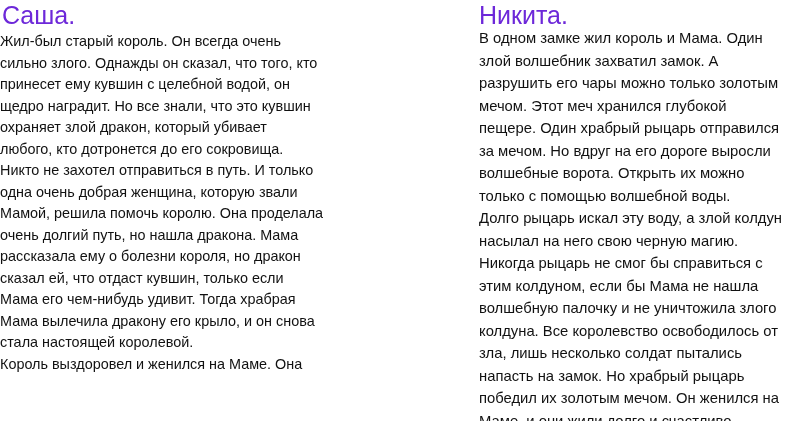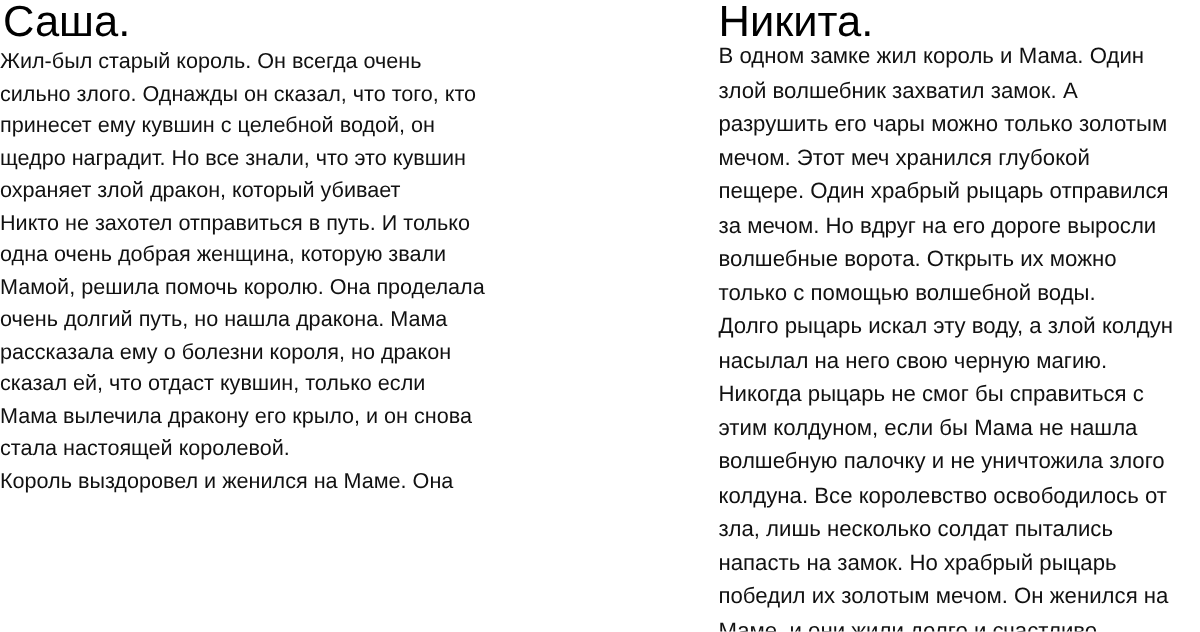--- a/index.html
+++ b/index.html
@@ -1,44 +1,46 @@
 <!DOCTYPE html>
 <html><head>
 <meta charset="utf-8">
 <style>
   html, body { margin: 0; padding: 0; background: #ffffff; }
   body { width: 800px; height: 421px; overflow: hidden; position: relative; font-family: "Liberation Sans", sans-serif; color: #111; }
   .col { position: absolute; top: 0; }
   .left { left: 0; width: 395px; }
   .right { left: 479px; width: 330px; }
-  .title { font-size: 29px; line-height: 30px; margin: 0; font-weight: normal; color: #000000; }
+  .title { font-size: 25px; line-height: 30px; margin: 0; font-weight: normal; color: #6d28d9; }
   .left .title { padding-left: 2px; }
   .left .lines { margin-top: 1px; }
   .line { font-size: 14.4px; line-height: 21.5px; white-space: nowrap; }
   .left .line { text-align: left; }
   .right .line { text-align: left; font-size: 14.8px; line-height: 22.5px; }
   .right .lines { margin-top: -3px; }
 </style>
 </head>
 <body>
 
 <div class="col left">
   <h1 class="title">Саша.</h1>
   <div class="lines">
     <div class="line">Жил-был старый король. Он всегда очень</div>
     <div class="line">сильно злого. Однажды он сказал, что того, кто</div>
     <div class="line">принесет ему кувшин с целебной водой,  он</div>
     <div class="line">щедро наградит. Но все знали, что это кувшин</div>
     <div class="line">охраняет злой дракон, который убивает</div>
+    <div class="line">любого, кто дотронется до его сокровища.</div>
     <div class="line">Никто не захотел отправиться в путь. И только</div>
     <div class="line">одна очень добрая женщина, которую звали</div>
     <div class="line">Мамой, решила помочь королю. Она проделала</div>
     <div class="line">очень долгий путь, но нашла дракона. Мама</div>
     <div class="line">рассказала ему о болезни короля, но дракон</div>
     <div class="line">сказал ей, что отдаст кувшин, только если</div>
+    <div class="line">Мама его чем-нибудь удивит. Тогда храбрая</div>
     <div class="line">Мама вылечила дракону его крыло, и он снова</div>
     <div class="line">стала настоящей королевой.</div>
     <div class="line">Король выздоровел и женился на Маме. Она</div>
   </div>
 </div>
 
 <div class="col right">
   <h1 class="title">Никита.</h1>
   <div class="lines">
     <div class="line">В одном замке жил король и Мама. Один</div>

